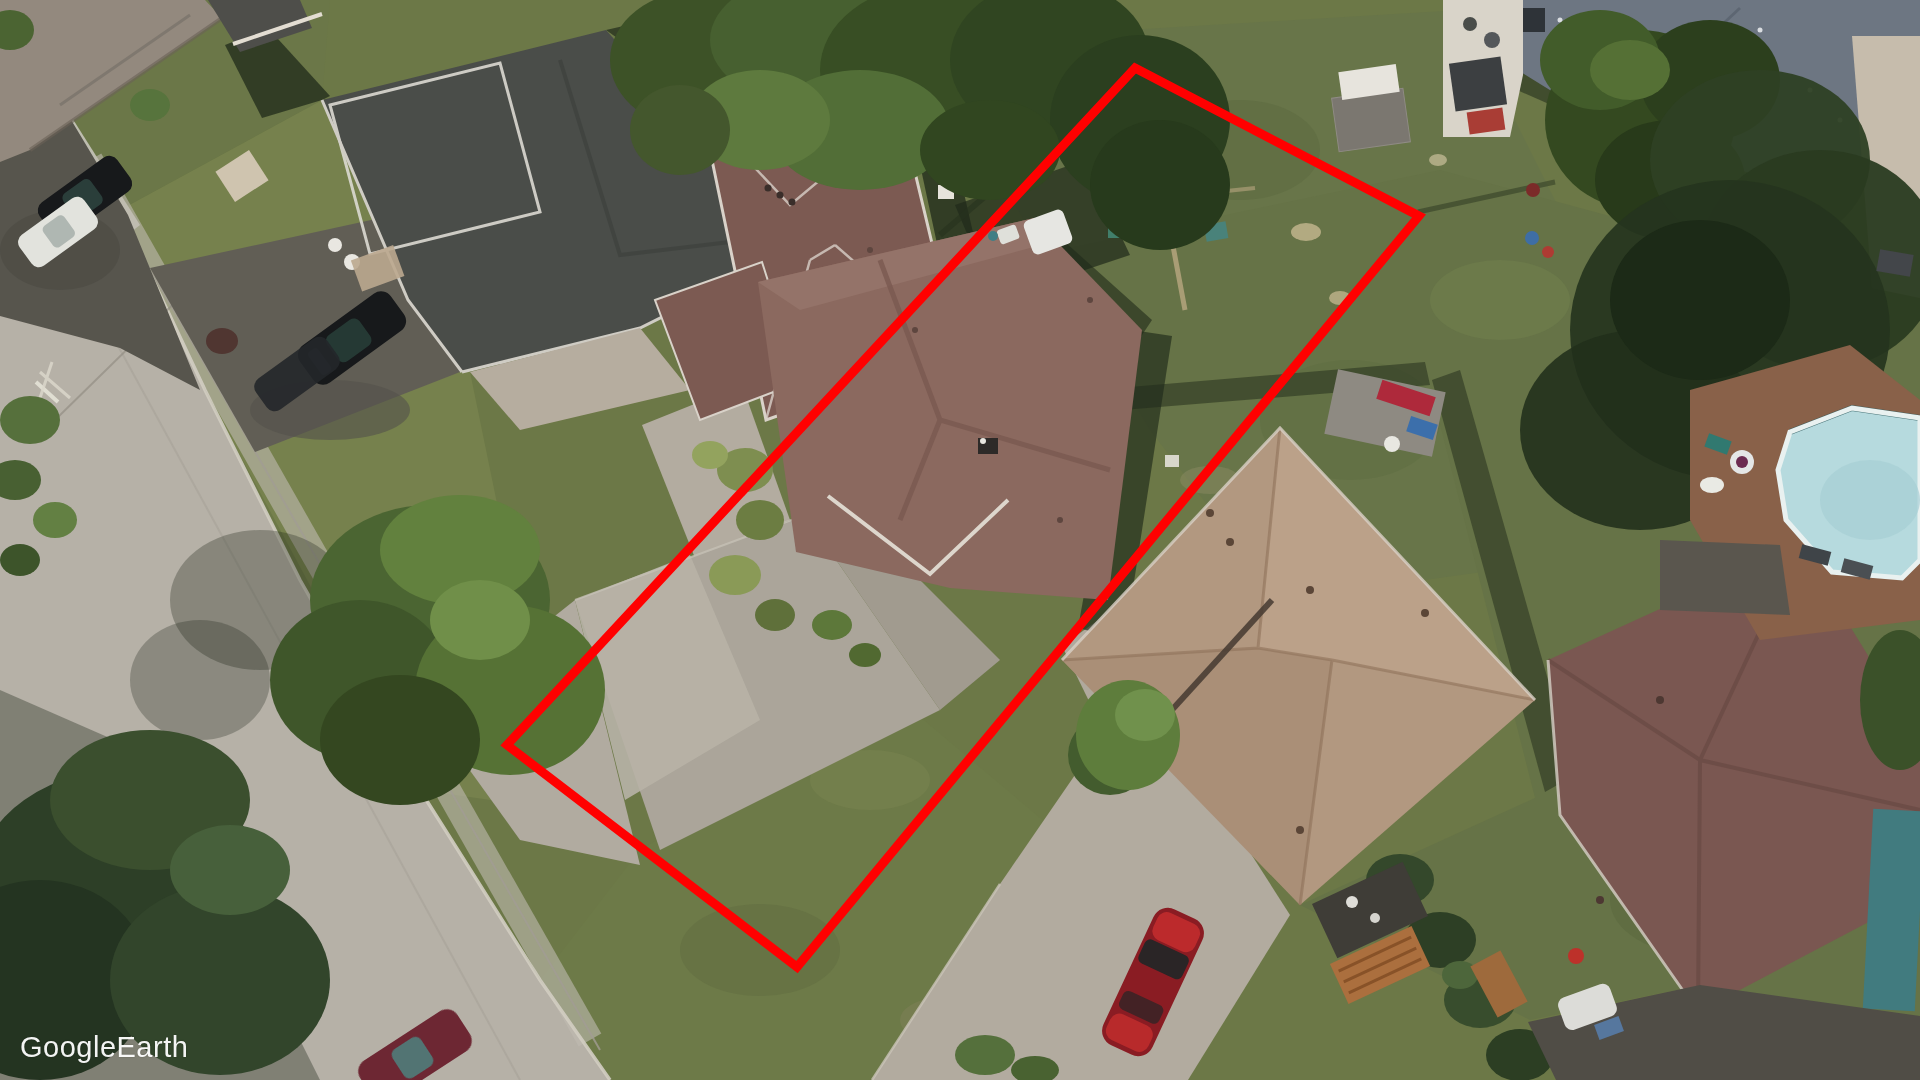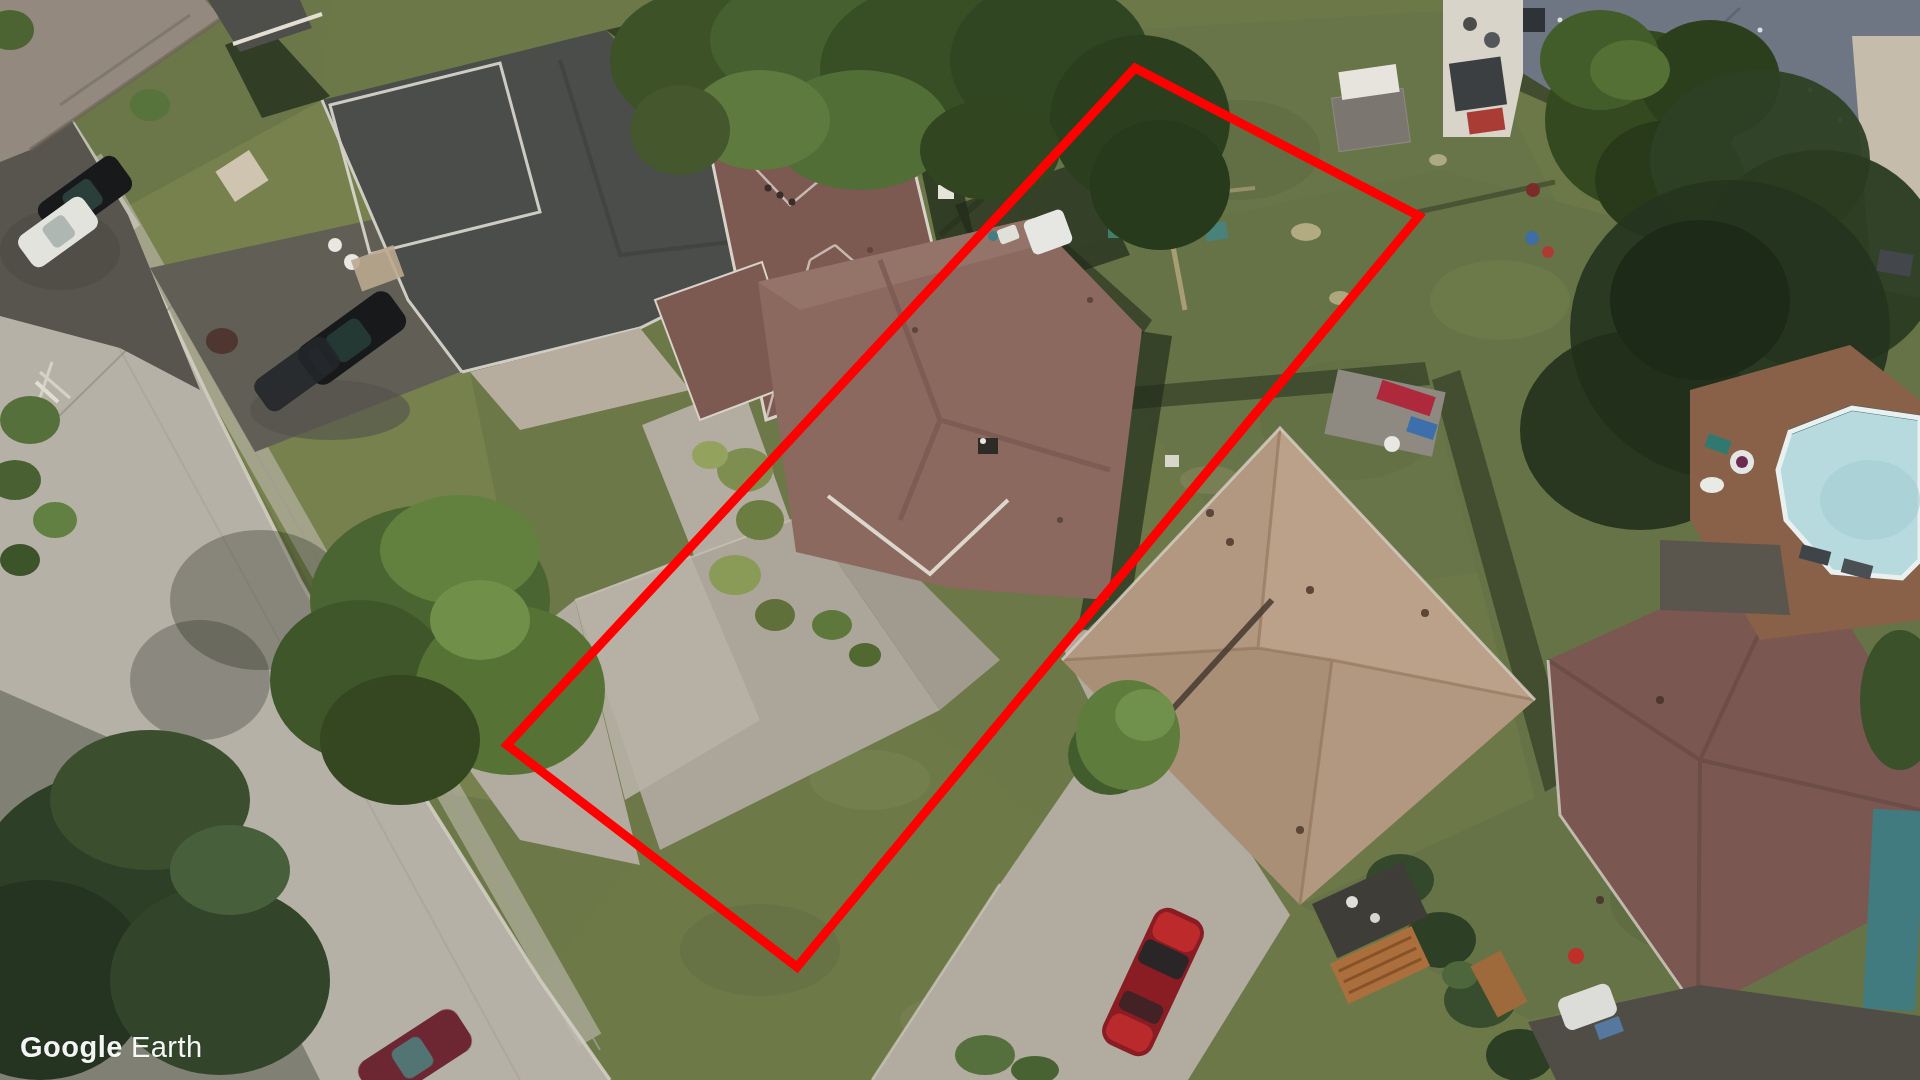--- a/index.html
+++ b/index.html
@@ -2,22 +2,22 @@
 <html><head>
 <meta charset="utf-8">
 <style>
   html,body{margin:0;padding:0;background:#000;}
   .stage{position:relative;width:1920px;height:1080px;overflow:hidden;background:#6c7845;
          font-family:"Liberation Sans",sans-serif;}
   .scene{position:absolute;left:0;top:0;width:100%;height:100%;}
   .scene .photo{filter:blur(.6px) saturate(.96);}
   .watermark{position:absolute;left:20px;bottom:16px;color:#fff;opacity:.95;font-size:29px;
              letter-spacing:.5px;text-shadow:0 0 2px rgba(0,0,0,.25);user-select:none;}
-  .watermark .brand{font-weight:700;}
-  .watermark .product{font-weight:300;margin-left:8px;}
+  .watermark .brand{font-weight:400;}
+  .watermark .product{font-weight:300;}
 </style>
 </head>
 <body>
 
 <div class="stage">
 <svg class="scene" viewBox="0 0 1920 1080" xmlns="http://www.w3.org/2000/svg">
   <g class="photo">
 
     <rect x="0" y="0" width="1920" height="1080" fill="#6c7845"></rect>
 

